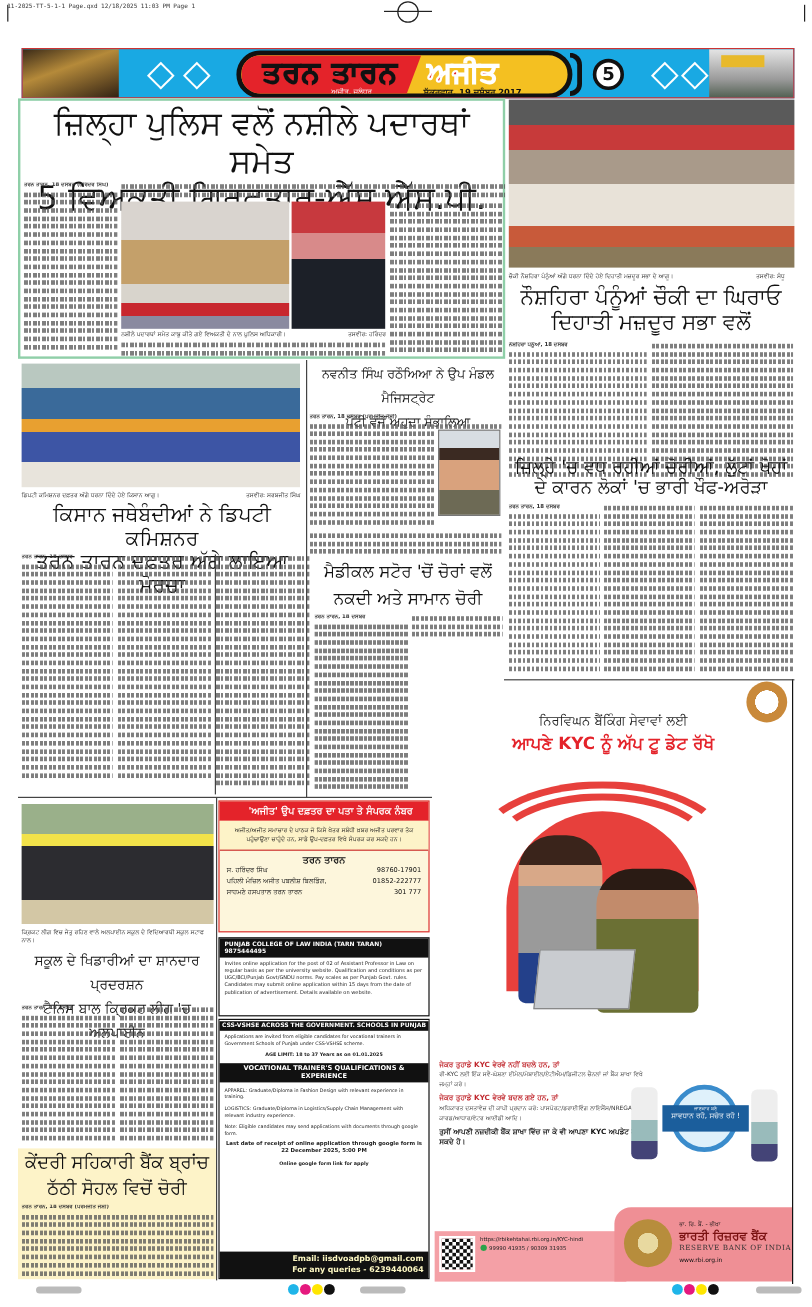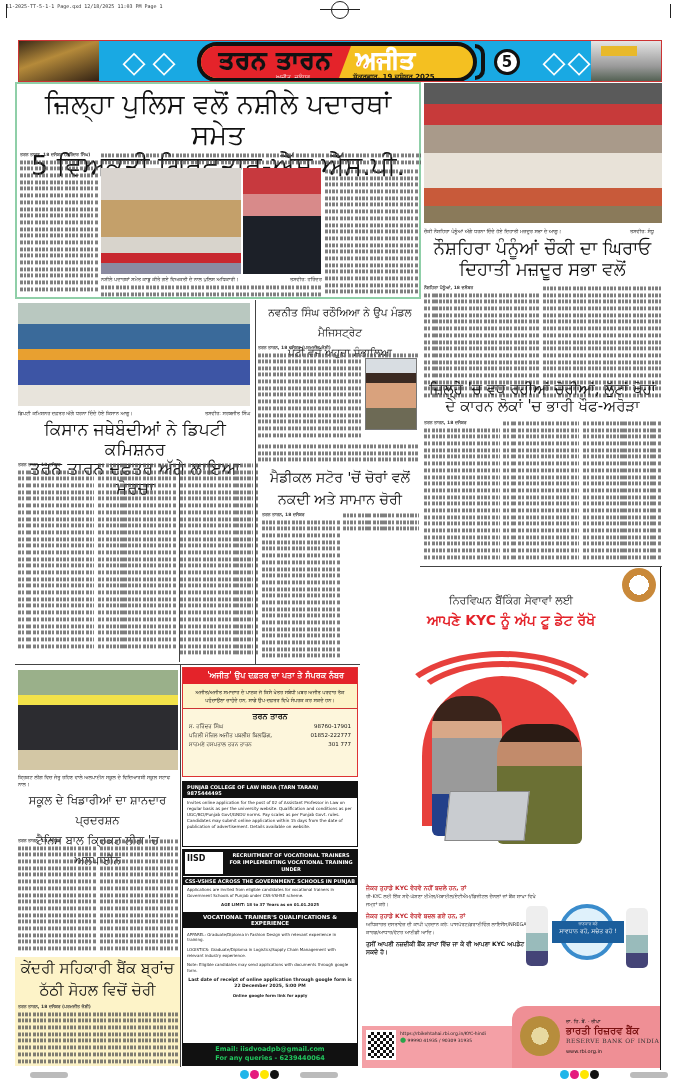--- a/index.html
+++ b/index.html
@@ -47,21 +47,21 @@
   .law-head { background: #111; color: #fff; font-size: 5px; padding: 2px 4px; font-weight: bold; }
   .law-body { font-size: 4.2px; padding: 2px 4px; line-height: 6px; color: #222; }
 
   .iisd-ad { position: absolute; left: 182px; top: 849px; width: 176px; height: 217px; border: 1px solid #111; background: #fff; }
   .iisd-top { display: flex; background: #111; color: #fff; height: 26px; }
   .iisd-logo { width: 38px; background: #fff; color: #111; font-size: 8px; font-weight: bold; margin: 2px; padding: 2px; line-height: 9px; }
   .iisd-title { flex: 1; font-size: 5px; font-weight: bold; padding: 2px 3px; line-height: 7px; text-align: center; }
   .iisd-sub { background: #111; color: #fff; font-size: 5px; text-align: center; padding: 1px 0; font-weight: bold; border-top: 1px solid #fff; }
   .iisd-text { font-size: 4px; padding: 2px 4px; line-height: 5.6px; color: #222; }
   .iisd-bar { background: #111; color: #fff; font-size: 5.5px; text-align: center; padding: 2px 0; font-weight: bold; margin: 2px 0; }
-  .iisd-footer { position: absolute; left: 0; right: 0; bottom: 0; background: #111; color: #22c55e; text-align: center; font-weight: bold; padding: 2px 4px; }
+  .iisd-footer { position: absolute; left: 0; right: 0; bottom: 0; background: #111; color: #fef9c3; text-align: right; font-weight: bold; padding: 2px 4px; }
   .iisd-footer div { font-size: 6.5px; line-height: 9px; }
 
   .kyc-ad { position: absolute; left: 362px; top: 566px; width: 299px; height: 504px; border-right: 1px solid #111; background: #fff; overflow: hidden; }
   .kyc-line1 { position: absolute; left: 0; right: 0; top: 28px; text-align: center; font-size: 11px; color: #222; }
   .kyc-line2 { position: absolute; left: 0; right: 0; top: 46px; text-align: center; font-size: 14px; color: #e4232a; font-weight: bold; }
   .kyc-logo { position: absolute; right: 4px; top: 2px; width: 34px; height: 34px; border-radius: 50%; background: radial-gradient(circle, #fff 0 40%, #c9893a 41% 100%); }
   .kyc-bell { position: absolute; left: 60px; top: 110px; width: 160px; height: 150px; background: #e7403c; border-radius: 80px 80px 0 0; }
   .kyc-arc { position: absolute; border: 6px solid #e7403c; border-radius: 50%; border-bottom-color: transparent; border-left-color: transparent; border-right-color: transparent; }
   .kyc-people { position: absolute; left: 30px; top: 130px; width: 200px; height: 150px; }
   .woman { position: absolute; left: 40px; top: 0; width: 70px; height: 140px; background: linear-gradient(180deg, #3a241b 0 18%, #d8a888 18% 30%, #9a9a9a 30% 70%, #23408a 70% 100%); border-radius: 30px 30px 6px 6px; }
@@ -101,21 +101,21 @@
 
 <div class="masthead">
   <div class="mh-photo-left"></div>
   <div class="mh-diamond" style="left:100px;">◇</div>
   <div class="mh-diamond" style="left:130px;">◇</div>
   <div class="mh-pill">
     <div class="mh-red"></div>
     <div class="mh-title1">ਤਰਨ ਤਾਰਨ</div>
     <div class="mh-title2">ਅਜੀਤ</div>
     <div class="mh-sub1">ਅਜੀਤ, ਜਲੰਧਰ</div>
-    <div class="mh-sub2">ਸ਼ੁੱਕਰਵਾਰ, 19 ਦਸੰਬਰ 2025</div>
+    <div class="mh-sub2">ਸ਼ੁੱਕਰਵਾਰ, 19 ਦਸੰਬਰ 2017</div>
   </div>
   <div class="mh-ring"></div>
   <div class="mh-page">5</div>
   <div class="mh-diamond" style="left:520px;">◇</div>
   <div class="mh-diamond" style="left:545px;">◇</div>
   <div class="mh-photo-right">
       <div class="sign"></div>
     </div>
 </div>
 
@@ -471,24 +471,20 @@
     <span>301 777</span>
   </div>
 </div>
 
 <div class="law-ad">
   <div class="law-head">PUNJAB COLLEGE OF LAW INDIA (TARN TARAN) 9875444495</div>
   <div class="law-body">Invites online application for the post of 02 of Assistant Professor in Law on regular basis as per the university website. Qualification and conditions as per UGC/BCI/Punjab Govt/GNDU norms. Pay scales as per Punjab Govt. rules. Candidates may submit online application within 15 days from the date of publication of advertisement. Details available on website.</div>
 </div>
 
 <div class="iisd-ad">
-  <div class="iisd-top">
-    <div class="iisd-logo">IISD</div>
-    <div class="iisd-title">RECRUITMENT OF VOCATIONAL TRAINERS FOR IMPLEMENTING VOCATIONAL TRAINING UNDER</div>
-  </div>
   <div class="iisd-sub">CSS-VSHSE ACROSS THE GOVERNMENT. SCHOOLS IN PUNJAB</div>
   <div class="iisd-text">Applications are invited from eligible candidates for vocational trainers in Government Schools of Punjab under CSS-VSHSE scheme.</div>
   <div class="iisd-text" style="text-align:center;font-weight:bold;">AGE LIMIT: 18 to 37 Years as on 01.01.2025</div>
   <div class="iisd-bar">VOCATIONAL TRAINER'S QUALIFICATIONS &amp; EXPERIENCE</div>
   <div class="iisd-text">APPAREL: Graduate/Diploma in Fashion Design with relevant experience in training.</div>
   <div class="iisd-text">LOGISTICS: Graduate/Diploma in Logistics/Supply Chain Management with relevant industry experience.</div>
   <div class="iisd-text">Note: Eligible candidates may send applications with documents through google form.</div>
   <div class="iisd-text" style="text-align:center;font-weight:bold;font-size:4.5px;">Last date of receipt of online application through google form is 22 December 2025, 5:00 PM</div>
   <div class="iisd-text" style="text-align:center;font-weight:bold;">Online google form link for apply</div>
   <div class="iisd-footer">

